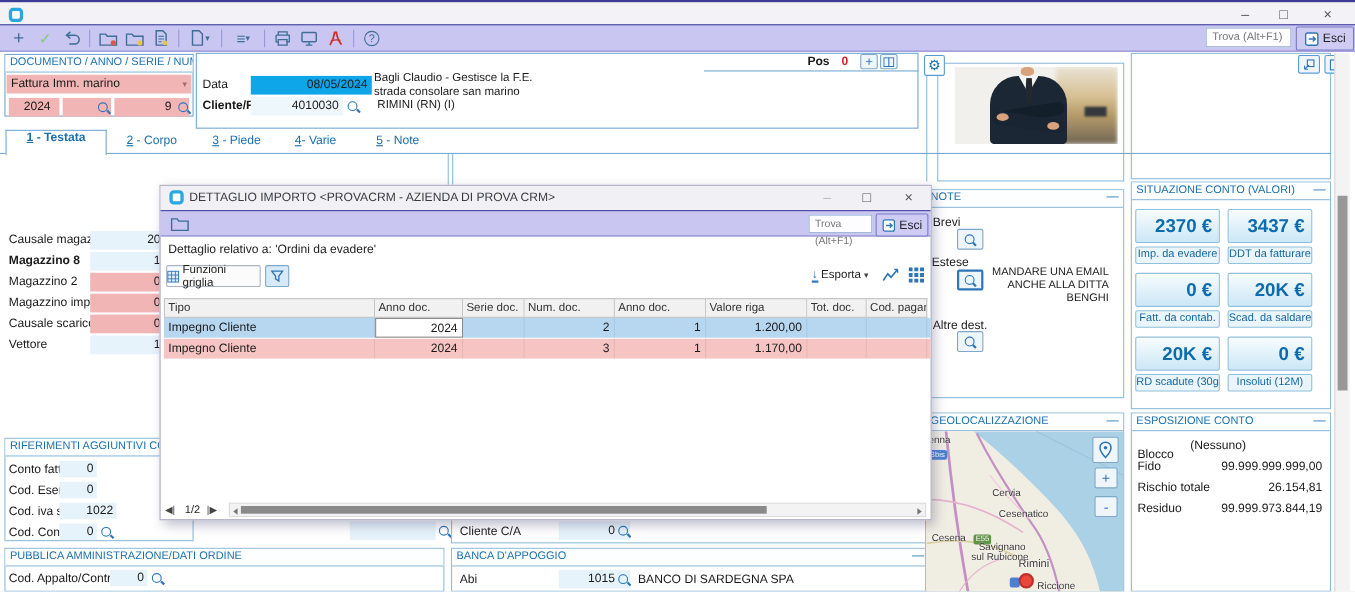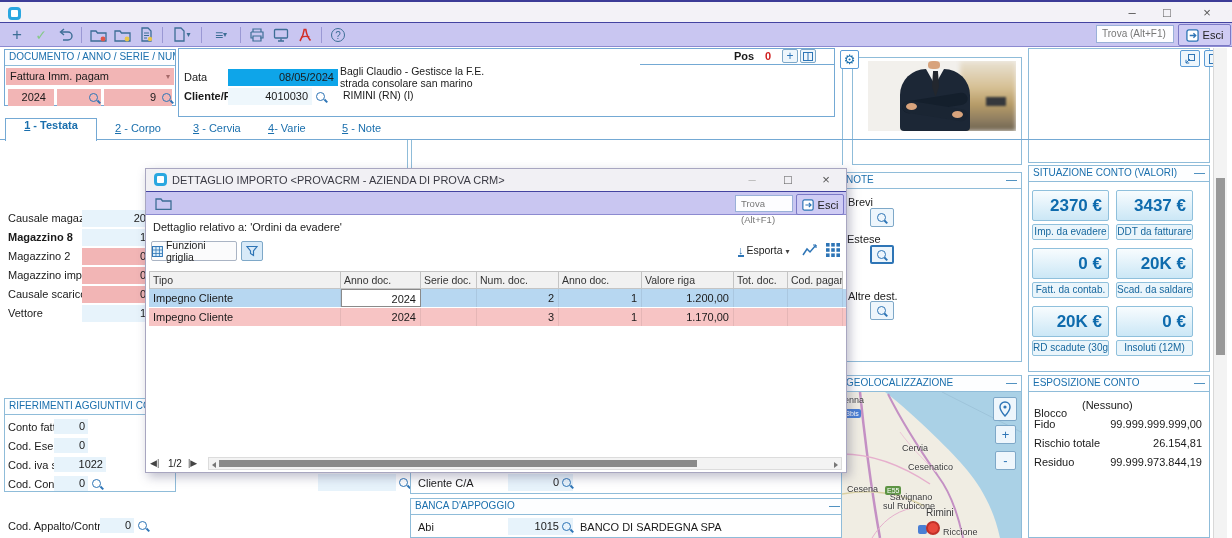--- a/index.html
+++ b/index.html
@@ -137,21 +137,21 @@
         <rect x="1" y="1" width="12" height="12" rx="2" fill="#fff" stroke="#2e75b6" stroke-width="1.4"></rect>
         <path d="M4,7 h6 M8,4.5 L10.5,7 L8,9.5" stroke="#2e75b6" stroke-width="1.4" fill="none"></path>
       </svg>
     <span>Esci</span>
   </div>
 
   <div class="panel" style="left:4px;top:49px;width:172px;height:57px;border-color:#74a9d4">
     <div class="phead">DOCUMENTO / ANNO / SERIE / NUMERO</div>
   </div>
   <div class="fld pink" style="left:6px;top:68px;width:168px;padding-left:4px">
-    <span>Fattura Imm. pagam</span>
+    <span>Fattura Imm. marino</span>
     <span style="position:absolute;right:4px;top:0;color:#a56868;font-size:8px">▾</span>
   </div>
   <div class="fld pink r" style="left:8px;top:89px;width:46px;padding-right:8px">2024</div>
   <div class="fld pink" style="left:57px;top:89px;width:44px"></div>
   <span class="mag" style="left:89px;top:93px"></span>
   <div class="fld pink r" style="left:104px;top:89px;width:68px;padding-right:16px">9</div>
   <span class="mag" style="left:162px;top:93px"></span>
 
   <div class="panel" style="left:178px;top:48px;width:657px;height:69px;border-color:#74a9d4"></div>
   <div class="abs" style="left:640px;top:48px;width:195px;height:16px;border-bottom:1px solid #74a9d4"></div>
@@ -207,21 +207,21 @@
         <rect x="1.5" y="1.5" width="9" height="9" fill="none" stroke="#2e75b6"></rect>
         <rect x="6" y="1.5" width="4.5" height="9" fill="#2e75b6"></rect>
       </svg>
     </div>
 
   <div class="hl" style="left:0;top:139px;width:1210px;border-color:#74a9d4"></div>
   <div class="abs" style="left:5px;top:118px;width:90px;height:22px;background:#fff;border:1px solid #74a9d4;border-bottom:none;z-index:2;text-align:center">
     <span class="tabtxt" style="position:static;font-weight:bold"><span class="u">1</span><span> - Testata</span></span>
   </div>
   <div class="tabtxt" style="left:115px;top:122px"><span class="u">2</span><span> - Corpo</span></div>
-  <div class="tabtxt" style="left:193px;top:122px"><span class="u">3</span><span> - Cervia</span></div>
+  <div class="tabtxt" style="left:193px;top:122px"><span class="u">3</span><span> - Piede</span></div>
   <div class="tabtxt" style="left:268px;top:122px"><span class="u">4</span><span>- Varie</span></div>
   <div class="tabtxt" style="left:342px;top:122px"><span class="u">5</span><span> - Note</span></div>
   <div class="vl" style="left:407px;top:140px;height:28px"></div>
   <div class="vl" style="left:411px;top:140px;height:28px"></div>
 
   <div class="lbl" style="left:8px;top:211px">Causale magazz.</div>
   <div class="fld r" style="left:82px;top:210px;width:94px;padding-right:30px">20</div>
   <div class="lbl b" style="left:8px;top:230px">Magazzino 8</div>
   <div class="fld r" style="left:82px;top:229px;width:94px;padding-right:30px">1</div>
   <div class="lbl" style="left:8px;top:249px">Magazzino 2</div>
@@ -242,20 +242,23 @@
   <div class="fld r" style="left:54px;top:438px;width:34px;height:15px;line-height:15px;padding-right:3px">0</div>
   <div class="lbl" style="left:8px;top:458px">Cod. iva spe. inc.</div>
   <div class="fld r" style="left:54px;top:457px;width:52px;height:15px;line-height:15px;padding-right:3px">1022</div>
   <div class="lbl" style="left:8px;top:477px">Cod. Controp.</div>
   <div class="fld r" style="left:54px;top:476px;width:34px;height:15px;line-height:15px;padding-right:3px">0</div>
   <span class="mag" style="left:92px;top:479px"></span>
 
   <div class="fld" style="left:318px;top:474px;width:78px"></div>
   <span class="mag" style="left:399px;top:478px"></span>
 
+  <div class="panel" style="left:4px;top:498px;width:400px;height:40px">
+    <div class="phead">PUBBLICA AMMINISTRAZIONE/DATI ORDINE</div>
+  </div>
   <div class="lbl" style="left:8px;top:519px">Cod. Appalto/Contr.</div>
   <div class="fld r" style="left:100px;top:518px;width:34px;height:15px;line-height:15px;padding-right:3px">0</div>
   <span class="mag" style="left:138px;top:521px"></span>
 
   <div class="panel" style="left:410px;top:466px;width:435px;height:28px"></div>
   <div class="lbl" style="left:418px;top:476px">Cliente C/A</div>
   <div class="fld r" style="left:508px;top:474px;width:65px;padding-right:14px">0</div>
   <span class="mag" style="left:562px;top:478px"></span>
 
   <div class="panel" style="left:410px;top:498px;width:435px;height:40px">
@@ -270,20 +273,25 @@
     <div class="phead"><span>NOTE</span><span class="pmin">—</span></div>
   </div>
   <div class="lbl" style="left:848px;top:195px">Brevi</div>
   <div class="sbtn" style="left:870px;top:208px;width:24px;height:19px">
       <span class="mag" style="position:relative;left:-1px"></span>
     </div>
   <div class="lbl" style="left:847px;top:232px">Estese</div>
   <div class="sbtn" style="left:870px;top:245px;width:24px;height:19px;border:2px solid #2e75b6">
       <span class="mag" style="position:relative;left:-1px"></span>
     </div>
+  <div class="abs" style="left:880px;top:242px;width:128px;text-align:right;font-size:10px;line-height:12px">
+    <div>MANDARE UNA EMAIL</div>
+      <div>ANCHE ALLA DITTA</div>
+      <div>BENGHI</div>
+  </div>
   <div class="lbl" style="left:848px;top:289px">Altre dest.</div>
   <div class="sbtn" style="left:870px;top:301px;width:24px;height:19px">
       <span class="mag" style="position:relative;left:-1px"></span>
     </div>
 
   <div class="panel" style="left:841px;top:375px;width:181px;height:163px">
     <div class="phead"><span>GEOLOCALIZZAZIONE</span><span class="pmin">—</span></div>
   </div>
   <div class="map" style="left:842px;top:392px;width:179px;height:146px">
     <svg width="179" height="146" viewBox="0 0 179 146" style="position:absolute;left:0;top:0">

